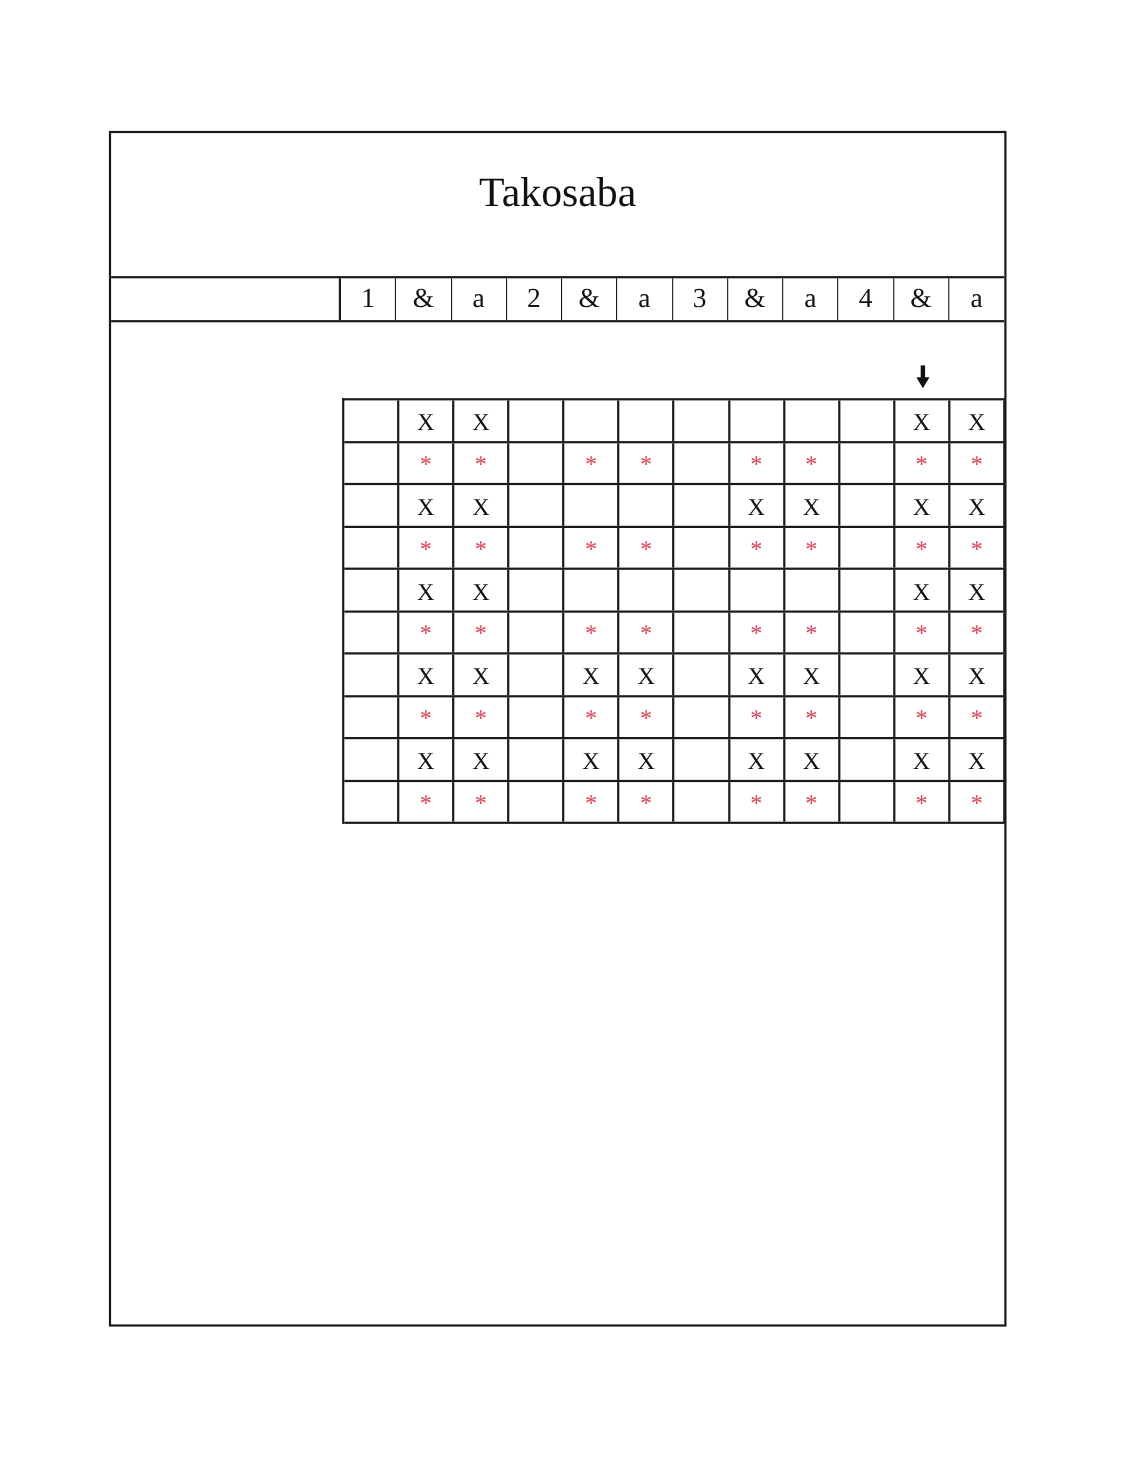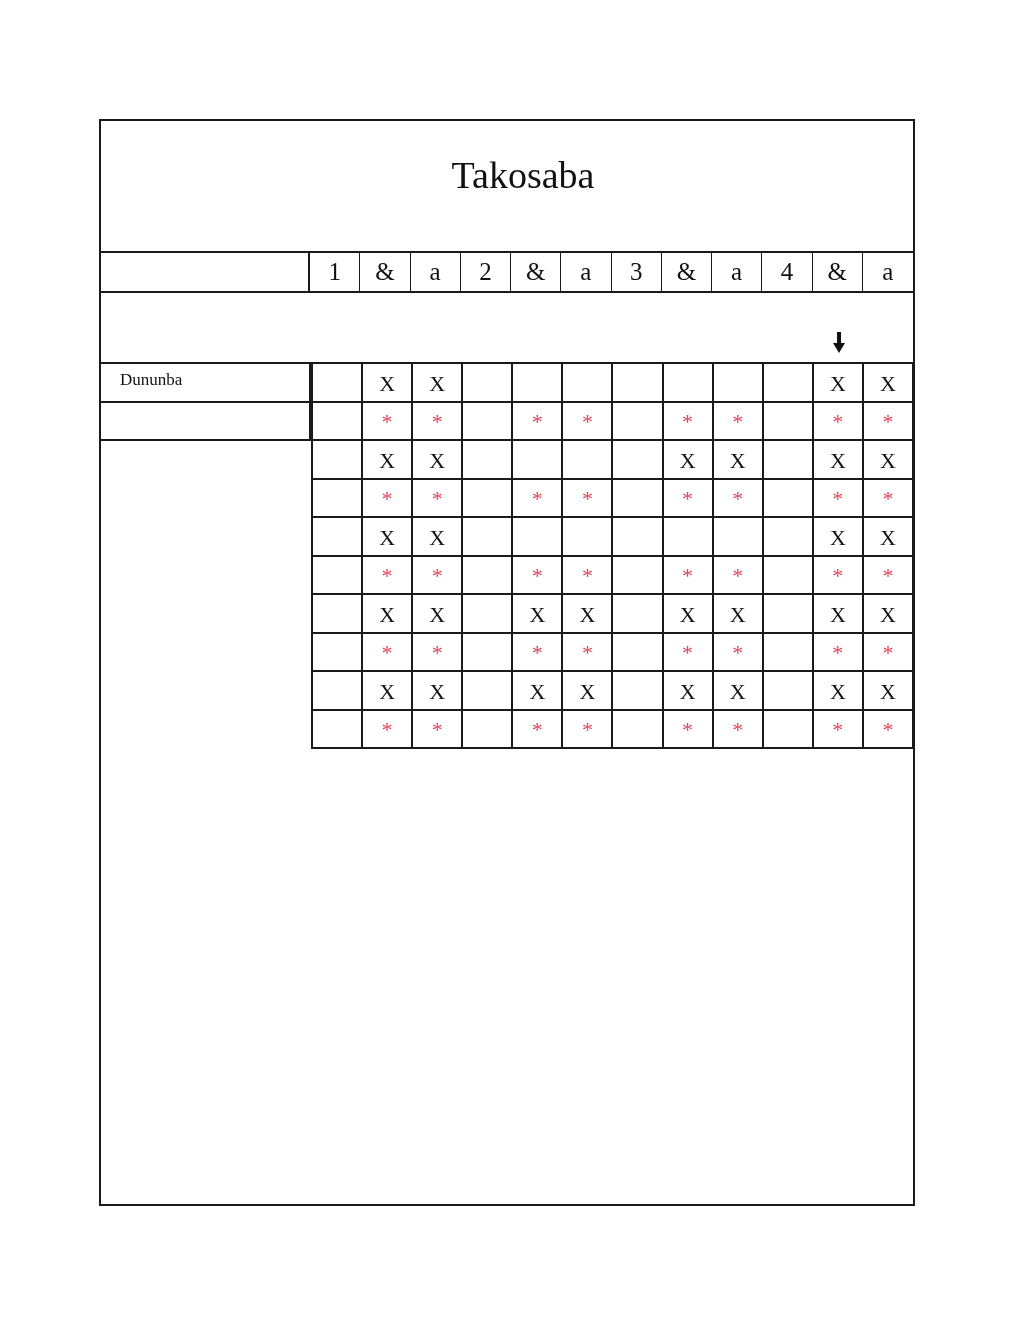--- a/index.html
+++ b/index.html
@@ -19,21 +19,21 @@
       position: absolute;
       left: 99px;
       top: 119px;
       width: 812px;
       height: 1083px;
       border: 2px solid #1a1a1a;
       box-sizing: content-box;
     }
     .title {
       position: absolute;
-      left: 16px;
+      left: 0;
       top: 0;
       width: 812px;
       height: 130px;
       display: flex;
       align-items: center;
       justify-content: center;
       font-size: 38px;
       padding-bottom: 22px;
       box-sizing: border-box;
     }
@@ -148,24 +148,20 @@
     <div class="beat-cell">4</div>
     <div class="beat-cell">&amp;</div>
     <div class="beat-cell">a</div>
   </div>
 
   <svg class="arrow-marker" id="arrow-marker" viewBox="0 0 12 22" style="left: 731.625px;">
     <rect x="4" y="0" width="4" height="12" fill="#111111"></rect>
     <polygon points="0,11 12,11 6,21" fill="#111111"></polygon>
   </svg>
 
-  <div class="label-col">
-    <div class="label-row">Dununba</div>
-    <div class="label-row"></div>
-  </div>
 
   <div class="grid" id="grid">
       <div class="grid-row">
         <div class="grid-cell"></div>
         <div class="grid-cell mark-x">X</div>
         <div class="grid-cell mark-x">X</div>
         <div class="grid-cell"></div>
         <div class="grid-cell"></div>
         <div class="grid-cell"></div>
         <div class="grid-cell"></div>

